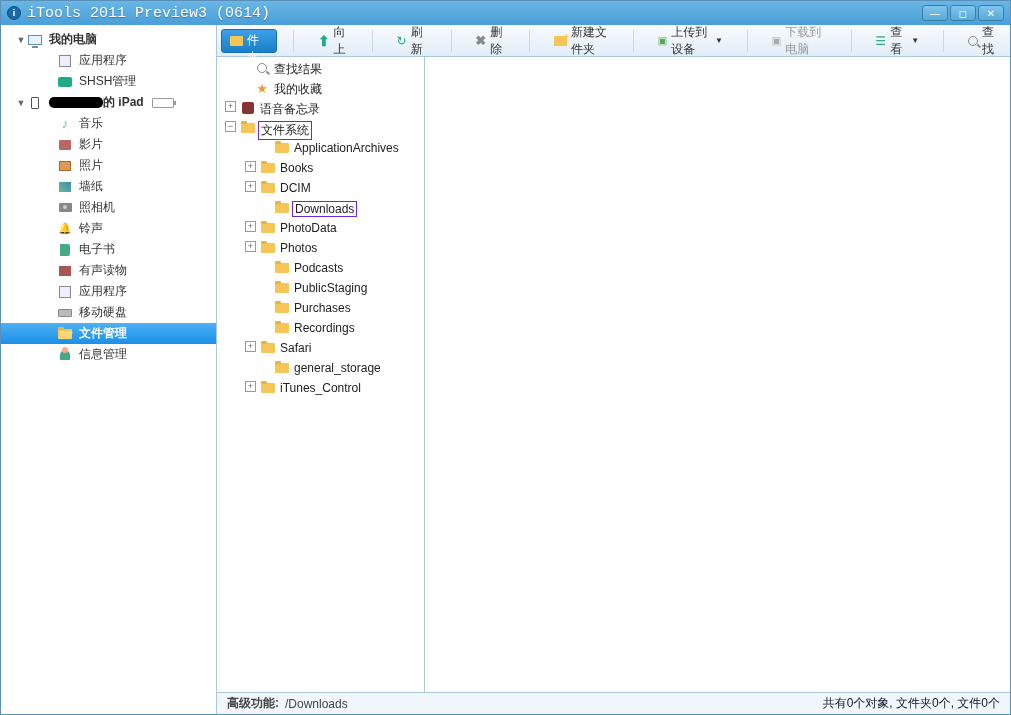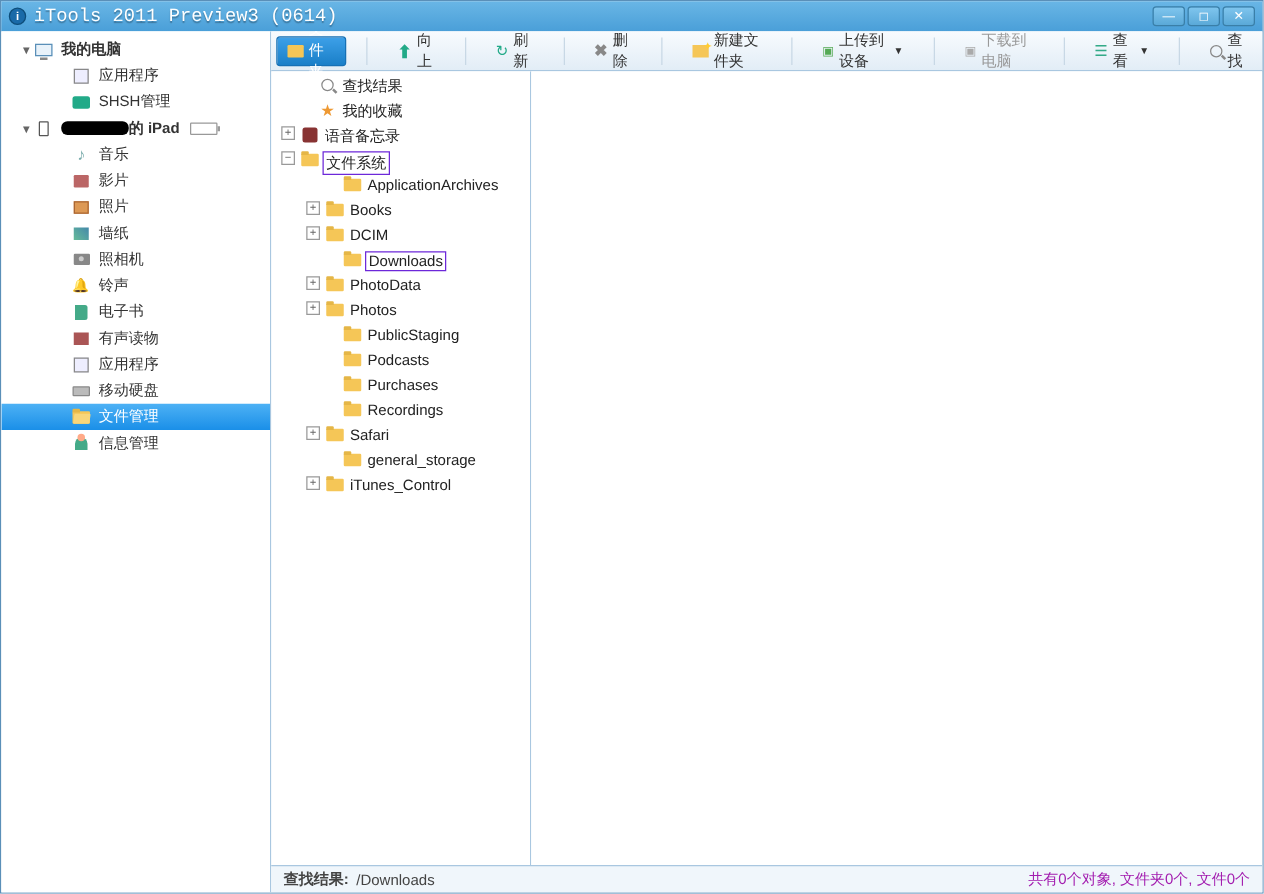--- a/index.html
+++ b/index.html
@@ -15,21 +15,21 @@
 
 
 .body { flex:1; display:flex; overflow:hidden; }
 
 
 .sidebar { width:216px; background:#fff; border-right:1px solid #a9c7e0; overflow-y:auto; padding-top:4px; }
 .nav-item { display:flex; align-items:center; height:21px; padding-left:14px; cursor:pointer; color:#333; }
 .nav-item.root { padding-left:14px; font-weight:bold; }
 .nav-item.sub { padding-left:56px; }
 .nav-item.sub2 { padding-left:56px; }
-.nav-item.active { background:linear-gradient(#4db1f5,#1a8fe8); color:#fff; }
+.nav-item.active { background:linear-gradient(#4db1f5,#1a8fe8); color:#fff;font-weight:bold; }
 .nav-item .exp { width:12px; text-align:center; color:#666; font-size:9px; }
 .nav-item .ico { width:16px; height:16px; margin-right:6px; display:flex; align-items:center; justify-content:center; }
 .battery { width:22px; height:10px; border:1px solid #999; border-radius:1px; margin-left:8px; position:relative; }
 .battery:after { content:""; position:absolute; right:-3px; top:2px; width:2px; height:4px; background:#999; }
 
 
 .i-computer { width:14px; height:10px; border:1px solid #5a8fb8; background:#e8f2fa; position:relative; }
 .i-computer:after { content:""; position:absolute; left:3px; top:10px; width:6px; height:2px; background:#888; }
 .i-app { width:12px; height:12px; border:1px solid #888; background:#eef; }
 .i-shsh { width:14px; height:10px; background:#2a8; border-radius:2px; }
@@ -83,21 +83,21 @@
 .t-folder:before { content:""; position:absolute; top:-2px; left:0; width:6px; height:3px; background:#e5b647; border-radius:1px 1px 0 0; }
 .t-search { width:10px; height:10px; border:1.5px solid #888; border-radius:50%; position:relative; }
 .t-search:after { content:""; position:absolute; left:8px; top:8px; width:4px; height:1.5px; background:#888; transform:rotate(45deg); }
 .t-star { color:#e93; font-size:13px; }
 .t-voice { width:12px; height:12px; background:#833; border-radius:2px; }
 .redbox { border:1px solid #6d28d9; padding:0 2px; margin-left:-2px; }
 .fileview { flex:1; background:#fff; }
 
 .statusbar { height:22px; border-top:1px solid #a9c7e0; background:#f0f6fb; display:flex; align-items:center; padding:0 10px; color:#444; }
 .statusbar .path-lbl { font-weight:bold; margin-right:6px; }
-.statusbar .right-txt { margin-left:auto; color:#a21caf; }
+.statusbar .right-txt { margin-left:auto; color:#0f172a; }
 </style>
 </head>
 <body>
 
 <div class="window">
 
   <div class="titlebar">
     <div class="logo">i</div>
     <div class="title">iTools 2011 Preview3 (0614)</div>
     <div class="win-btns">
@@ -337,28 +337,28 @@
               <span class="tico">
                 <span class="t-folder"></span>
               </span>
               <span>Photos</span>
             </div>
           <div class="tree-item" style="padding-left:42px">
               <span class="exp2 none"></span>
               <span class="tico">
                 <span class="t-folder"></span>
               </span>
+              <span>Podcasts</span>
+            </div>
+          <div class="tree-item" style="padding-left:42px">
+              <span class="exp2 none"></span>
+              <span class="tico">
+                <span class="t-folder"></span>
+              </span>
               <span>PublicStaging</span>
-            </div>
-          <div class="tree-item" style="padding-left:42px">
-              <span class="exp2 none"></span>
-              <span class="tico">
-                <span class="t-folder"></span>
-              </span>
-              <span>Podcasts</span>
             </div>
           <div class="tree-item" style="padding-left:42px">
               <span class="exp2 none"></span>
               <span class="tico">
                 <span class="t-folder"></span>
               </span>
               <span>Purchases</span>
             </div>
           <div class="tree-item" style="padding-left:42px">
               <span class="exp2 none"></span>
@@ -386,19 +386,19 @@
               <span class="tico">
                 <span class="t-folder"></span>
               </span>
               <span>iTunes_Control</span>
             </div>
         </div>
         <div class="fileview"></div>
       </div>
 
       <div class="statusbar">
-        <span class="path-lbl">查找结果:</span>
+        <span class="path-lbl">高级功能:</span>
         <span>/Downloads</span>
         <span class="right-txt">共有0个对象, 文件夹0个, 文件0个</span>
       </div>
     </div>
   </div>
 </div>
 
 </body></html>

